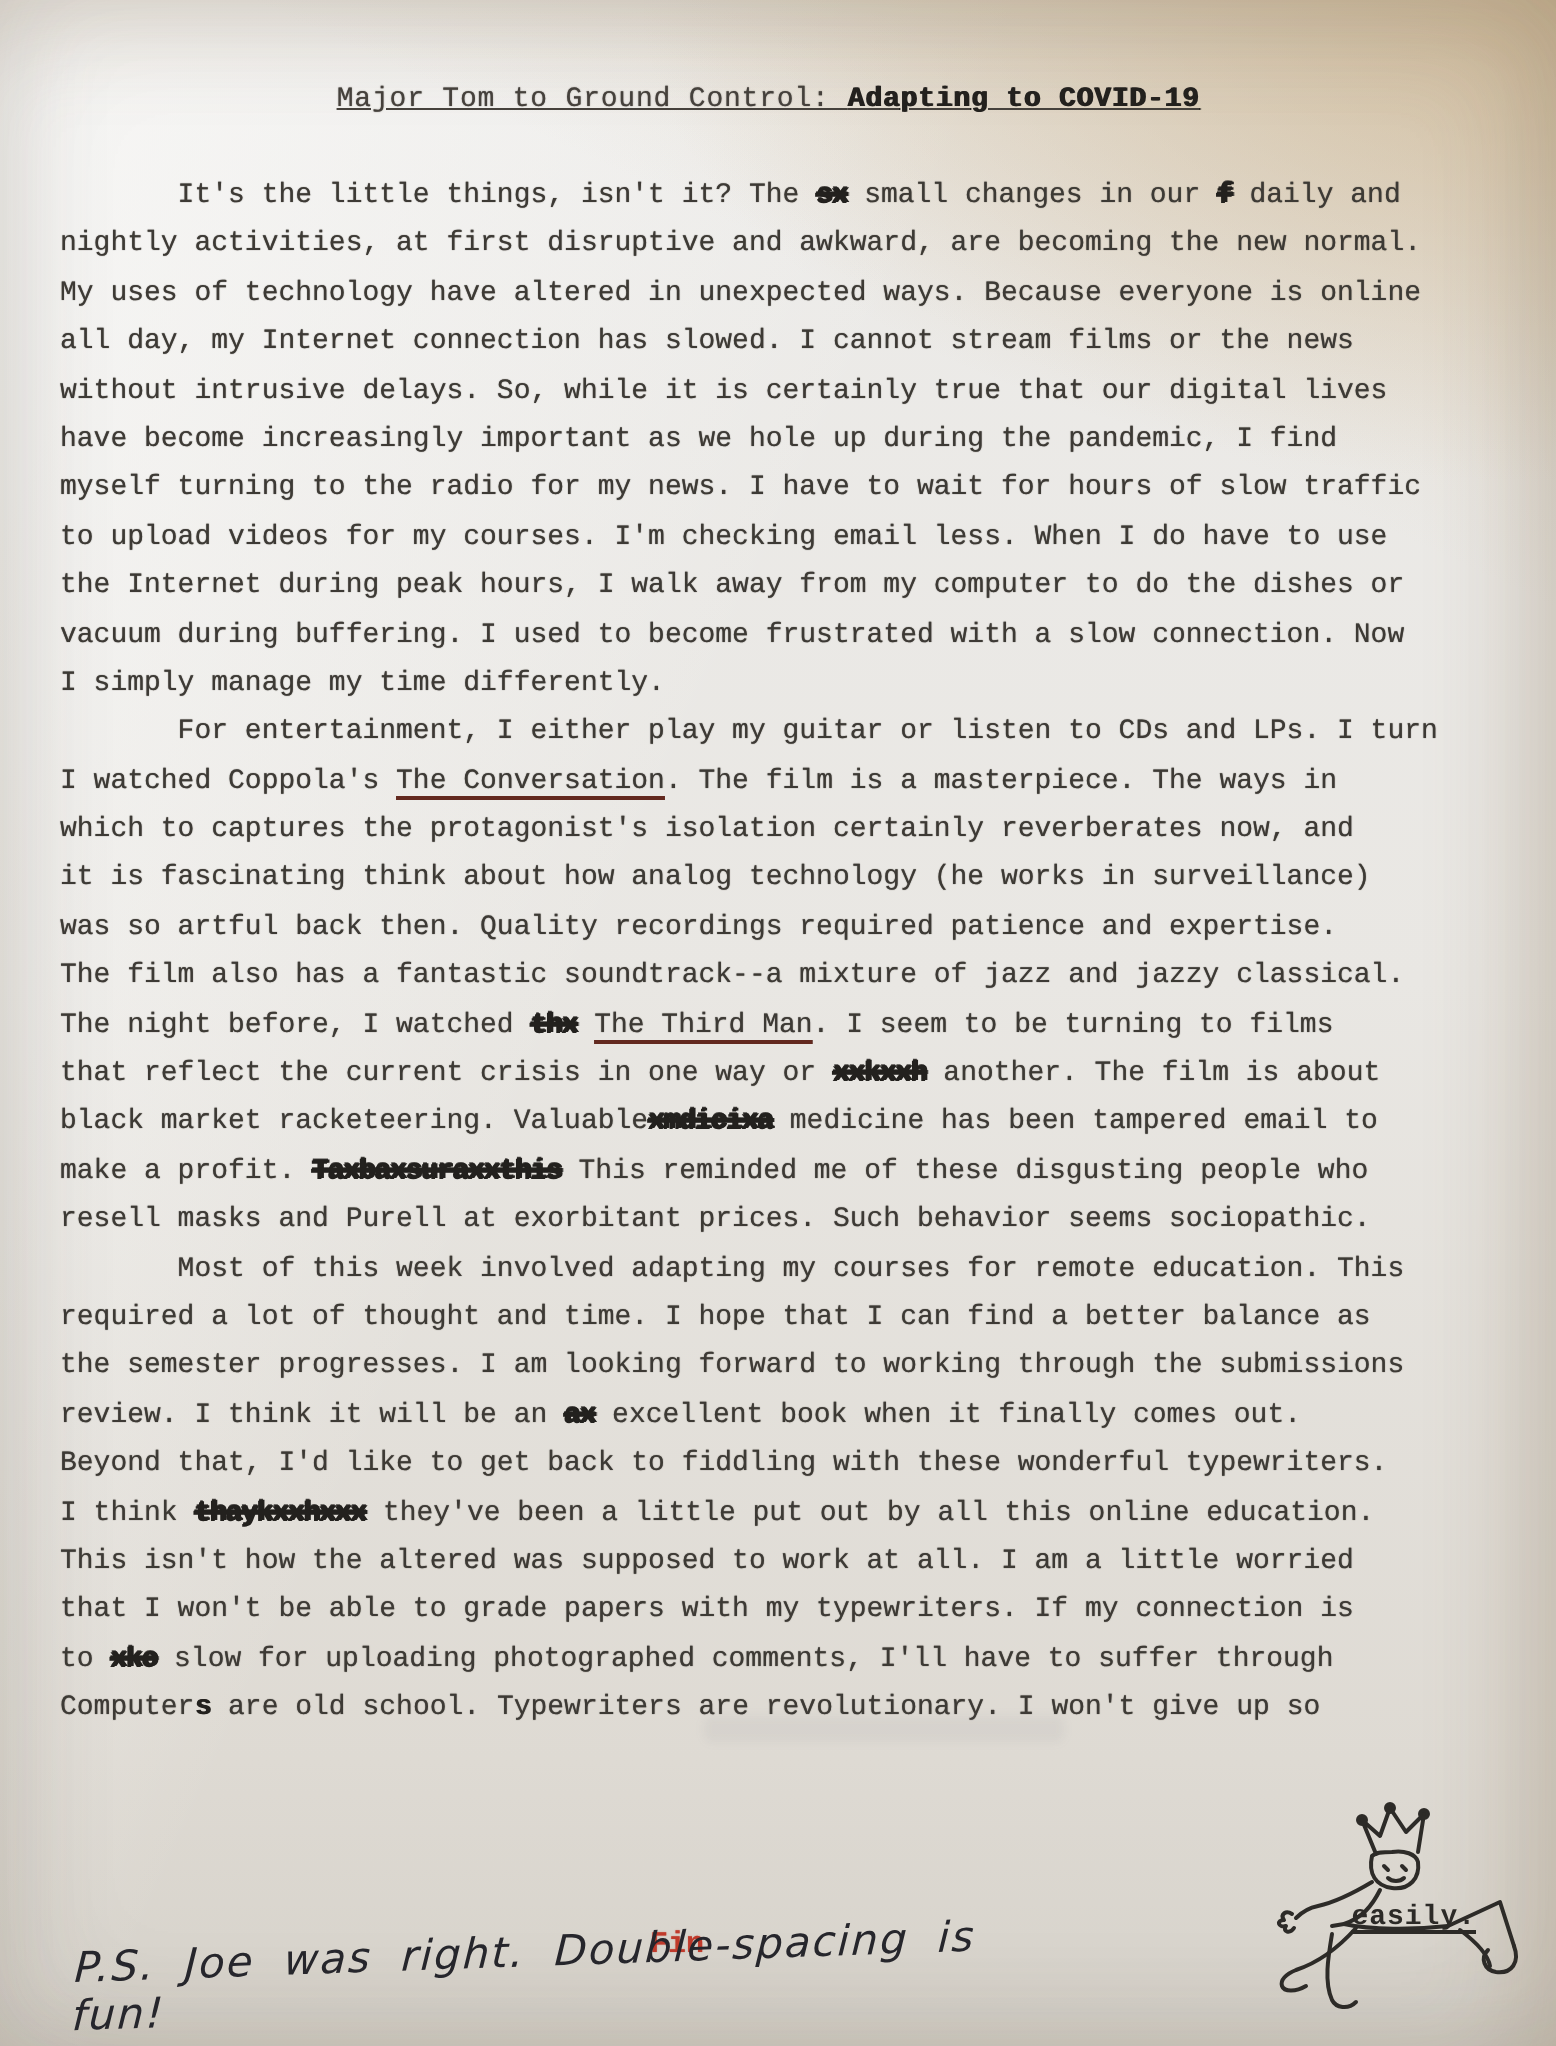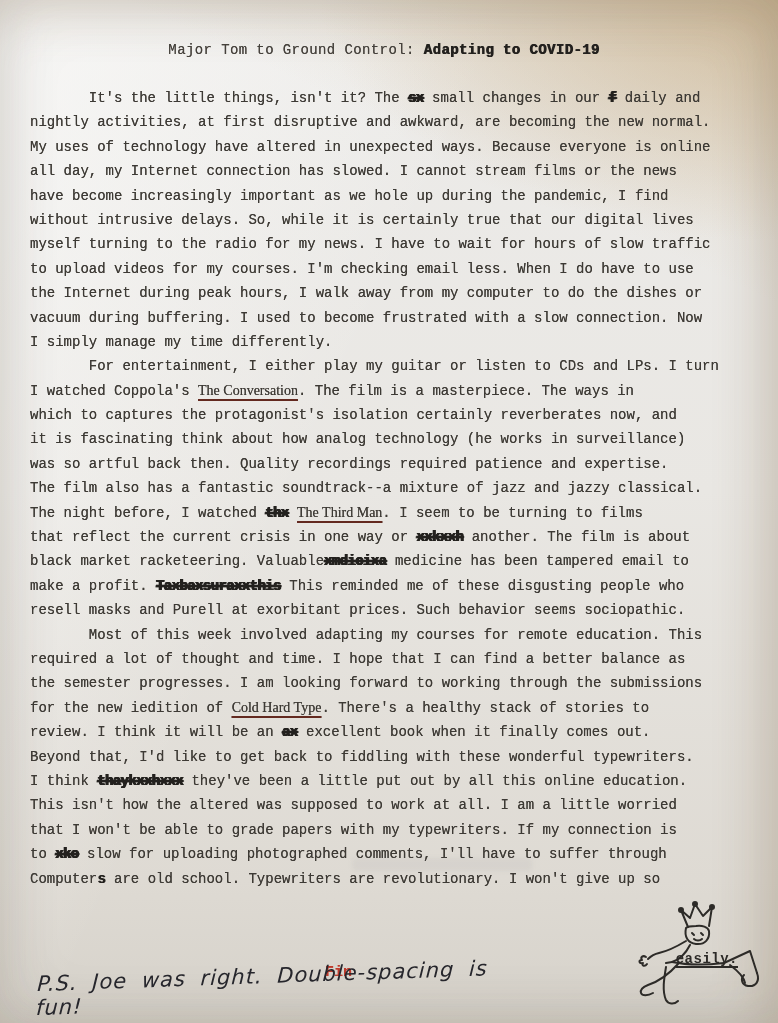--- a/index.html
+++ b/index.html
@@ -18,37 +18,38 @@
     box-shadow: inset -20px 16px 48px rgba(140,115,80,0.20),
                 inset 14px -10px 46px rgba(95,90,80,0.10),
                 inset 0 0 70px rgba(80,70,55,0.08);
   }
   .title{
     position:absolute;top:38px;left:30px;right:40px;
     text-align:center;white-space:pre;
     font:14px/24px "Liberation Mono","DejaVu Sans Mono",monospace;
     color:#45413c;letter-spacing:0.4px;
     text-shadow:0 0 0.6px rgba(60,55,48,0.75);
+    text-decoration:underline;
   }
   .typed-body{position:absolute;top:86px;left:30px;right:24px;}
   .line{
     white-space:pre;height:24.4px;
     font:14px/24.4px "Liberation Mono","DejaVu Sans Mono",monospace;
     color:#3d3a35;
     text-shadow:0 0 0.55px rgba(55,50,44,0.8);
   }
   .seg-p{}
   .seg-x{
     font-weight:bold;color:#23211e;letter-spacing:-0.6px;
     text-decoration:line-through;text-decoration-thickness:2px;
     text-shadow:0.7px 0 #23211e,-0.5px 0.4px #23211e,0 -0.4px rgba(35,33,30,0.8);
   }
   .seg-u{
     text-decoration:underline;text-decoration-color:#63291f;
-    text-decoration-thickness:1.5px;text-underline-offset:4px;font-family:Liberation Serif, serif;
+    text-decoration-thickness:1.5px;text-underline-offset:4px;
   }
   .seg-b{font-weight:bold;color:#23211e;text-shadow:0.7px 0 #23211e;}
   .fin{
     position:absolute;left:325px;top:964px;
     font:bold 15px/18px "Liberation Mono","DejaVu Sans Mono",monospace;
     color:#c03a2b;text-shadow:0 0 0.6px rgba(192,58,43,0.7);
   }
   .easily{
     position:absolute;right:40px;bottom:56px;
     font:bold 14px/16px "Liberation Mono","DejaVu Sans Mono",monospace;
@@ -71,42 +72,41 @@
 </head>
 <body>
 
 <div class="page">
   <div class="title"><span class="seg-p">Major Tom to Ground Control: </span><span class="seg-b">Adapting to COVID-19</span></div>
   <div class="typed-body">
       <div class="line"><span class="seg-p">       It's the little things, isn't it? The </span><span class="seg-x">sx</span><span class="seg-p"> small changes in our </span><span class="seg-x">f</span><span class="seg-p"> daily and</span></div>
       <div class="line"><span class="seg-p">nightly activities, at first disruptive and awkward, are becoming the new normal.</span></div>
       <div class="line"><span class="seg-p">My uses of technology have altered in unexpected ways. Because everyone is online</span></div>
       <div class="line"><span class="seg-p">all day, my Internet connection has slowed. I cannot stream films or the news</span></div>
+      <div class="line"><span class="seg-p">without intrusive delays. So, while it is certainly true that our digital lives</span></div>
       <div class="line"><span class="seg-p">have become increasingly important as we hole up during the pandemic, I find</span></div>
-      <div class="line"><span class="seg-p">without intrusive delays. So, while it is certainly true that our digital lives</span></div>
       <div class="line"><span class="seg-p">myself turning to the radio for my news. I have to wait for hours of slow traffic</span></div>
       <div class="line"><span class="seg-p">to upload videos for my courses. I'm checking email less. When I do have to use</span></div>
       <div class="line"><span class="seg-p">the Internet during peak hours, I walk away from my computer to do the dishes or</span></div>
       <div class="line"><span class="seg-p">vacuum during buffering. I used to become frustrated with a slow connection. Now</span></div>
       <div class="line"><span class="seg-p">I simply manage my time differently.</span></div>
       <div class="line"><span class="seg-p">       For entertainment, I either play my guitar or listen to CDs and LPs. I turn</span></div>
       <div class="line"><span class="seg-p">I watched Coppola's </span><span class="seg-u">The Conversation</span><span class="seg-p">. The film is a masterpiece. The ways in</span></div>
       <div class="line"><span class="seg-p">which to captures the protagonist's isolation certainly reverberates now, and</span></div>
       <div class="line"><span class="seg-p">it is fascinating think about how analog technology (he works in surveillance)</span></div>
       <div class="line"><span class="seg-p">was so artful back then. Quality recordings required patience and expertise.</span></div>
       <div class="line"><span class="seg-p">The film also has a fantastic soundtrack--a mixture of jazz and jazzy classical.</span></div>
       <div class="line"><span class="seg-p">The night before, I watched </span><span class="seg-x">thx</span><span class="seg-p"> </span><span class="seg-u">The Third Man</span><span class="seg-p">. I seem to be turning to films</span></div>
       <div class="line"><span class="seg-p">that reflect the current crisis in one way or </span><span class="seg-x">xxkxxh</span><span class="seg-p"> another. The film is about</span></div>
       <div class="line"><span class="seg-p">black market racketeering. Valuable</span><span class="seg-x">xmdicixa</span><span class="seg-p"> medicine has been tampered email to</span></div>
       <div class="line"><span class="seg-p">make a profit. </span><span class="seg-x">Taxbaxsuraxxthis</span><span class="seg-p"> This reminded me of these disgusting people who</span></div>
       <div class="line"><span class="seg-p">resell masks and Purell at exorbitant prices. Such behavior seems sociopathic.</span></div>
       <div class="line"><span class="seg-p">       Most of this week involved adapting my courses for remote education. This</span></div>
       <div class="line"><span class="seg-p">required a lot of thought and time. I hope that I can find a better balance as</span></div>
       <div class="line"><span class="seg-p">the semester progresses. I am looking forward to working through the submissions</span></div>
-      <div class="line"><span class="seg-p">for the new iedition of </span><span class="seg-u">Cold Hard Type</span><span class="seg-p">. There's a healthy stack of stories to</span></div>
       <div class="line"><span class="seg-p">review. I think it will be an </span><span class="seg-x">ax</span><span class="seg-p"> excellent book when it finally comes out.</span></div>
       <div class="line"><span class="seg-p">Beyond that, I'd like to get back to fiddling with these wonderful typewriters.</span></div>
       <div class="line"><span class="seg-p">I think </span><span class="seg-x">thaykxxhxxx</span><span class="seg-p"> they've been a little put out by all this online education.</span></div>
       <div class="line"><span class="seg-p">This isn't how the altered was supposed to work at all. I am a little worried</span></div>
       <div class="line"><span class="seg-p">that I won't be able to grade papers with my typewriters. If my connection is</span></div>
       <div class="line"><span class="seg-p">to </span><span class="seg-x">xko</span><span class="seg-p"> slow for uploading photographed comments, I'll have to suffer through</span></div>
       <div class="line"><span class="seg-p">Computer</span><span class="seg-b">s</span><span class="seg-p"> are old school. Typewriters are revolutionary. I won't give up so</span></div>
     </div>
   <div class="ghost"></div>
 

